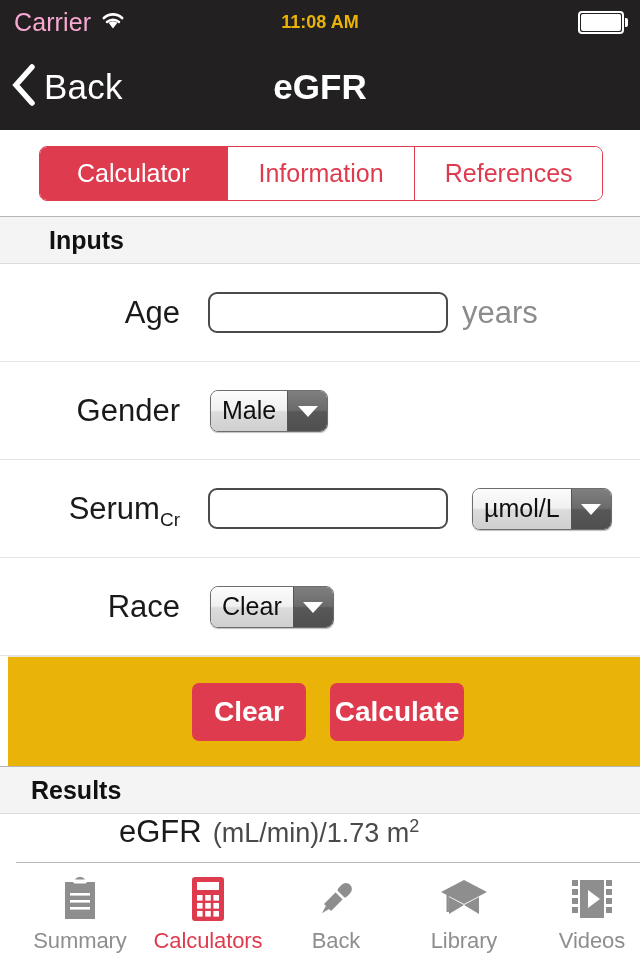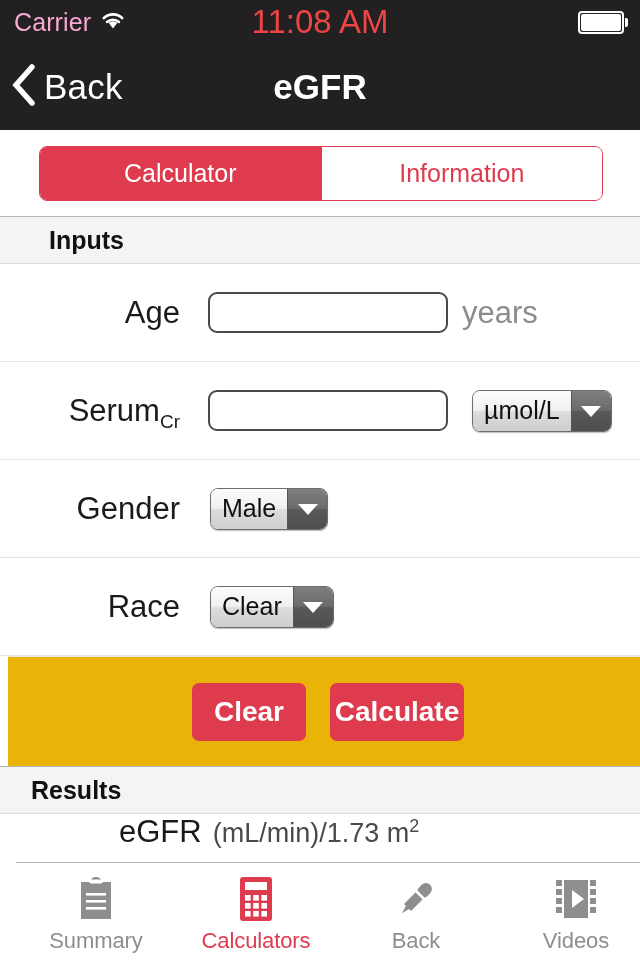--- a/index.html
+++ b/index.html
@@ -44,23 +44,23 @@
   }
   .wifi-icon { display: block; }
   .status-time {
     position: absolute;
     left: 0; top: 0;
     width: 640px;
     height: 44px;
     display: flex;
     align-items: center;
     justify-content: center;
-    font-size: 33px;
-    font-weight: normal;
-    color: #ef4444;
+    font-size: 18px;
+    font-weight: bold;
+    color: #eab308;
   }
   .battery-wrap {
     position: absolute;
     right: 12px; top: 0;
     height: 44px;
     display: flex;
     align-items: center;
   }
   .battery-body {
     width: 46px; height: 23px;
@@ -388,52 +388,53 @@
       </span>
       <span class="nav-back-label">Back</span>
     </div>
     <div class="nav-title">eGFR</div>
   </div>
 
   <div class="seg-zone">
     <div class="segmented">
       <div class="seg-item active">Calculator</div>
       <div class="seg-item">Information</div>
+      <div class="seg-item">References</div>
     </div>
   </div>
 
   <div class="section-header" id="inputs-header">
     <span class="section-header-text">Inputs</span>
   </div>
 
   <div class="form-area">
 
     <div class="form-row">
       <span class="row-label" style="padding-right: 10px;">Age</span>
       <input class="text-input" type="text" value="" placeholder="" style="">
       <span class="unit-suffix">years</span>
     </div>
 
     <div class="form-row">
-      <span class="row-label" style="padding-right: 10px;"><span>Serum</span><sub>Cr</sub></span>
-      <input class="text-input" type="text" value="" placeholder="" style="">
-      <div class="sel" id="sel-serum-unit">
-        <span class="sel-value">µmol/L</span>
+      <span class="row-label" style="padding-right: 10px;">Gender</span>
+      <div class="sel" id="sel-gender">
+        <span class="sel-value">Male</span>
         <span class="sel-arrow">
           <svg width="22" height="14" viewBox="0 0 22 14">
               <path d="M1 2 L21 2 L11 13 Z" fill="#ffffff"></path>
             </svg>
         </span>
       </div>
     </div>
 
     <div class="form-row">
-      <span class="row-label" style="padding-right: 10px;">Gender</span>
-      <div class="sel" id="sel-gender">
-        <span class="sel-value">Male</span>
+      <span class="row-label" style="padding-right: 10px;"><span>Serum</span><sub>Cr</sub></span>
+      <input class="text-input" type="text" value="" placeholder="" style="">
+      <div class="sel" id="sel-serum-unit">
+        <span class="sel-value">µmol/L</span>
         <span class="sel-arrow">
           <svg width="22" height="14" viewBox="0 0 22 14">
               <path d="M1 2 L21 2 L11 13 Z" fill="#ffffff"></path>
             </svg>
         </span>
       </div>
     </div>
 
     <div class="form-row">
       <span class="row-label" style="padding-right: 10px;">Race</span>
@@ -507,20 +508,30 @@
             <rect x="16" y="3" width="12" height="16" rx="6" fill="#8e8e8e"></rect>
             <rect x="17" y="17" width="10" height="18" fill="#8e8e8e"></rect>
             <path d="M19.5 34 L24.5 34 L22 43 Z" fill="#8e8e8e"></path>
             <rect x="13.5" y="16" width="17" height="2.6" fill="#ffffff"></rect>
           </g>
         </svg>
       </span>
       <span class="tab-label">Back</span>
     </div>
 
+    <div class="tab-item">
+      <span class="tab-icon">
+        <svg width="48" height="42" viewBox="0 0 48 42">
+          <path d="M24 2 L47 14 L24 26 L1 14 Z" fill="#8e8e8e"></path>
+          <path d="M9 19 L9 36 L24 27 L39 36 L39 19 L24 27 Z" fill="#8e8e8e"></path>
+          <rect x="6.5" y="14" width="2.4" height="20" fill="#8e8e8e"></rect>
+        </svg>
+      </span>
+      <span class="tab-label">Library</span>
+    </div>
 
     <div class="tab-item">
       <span class="tab-icon">
         <svg width="44" height="42" viewBox="0 0 44 42">
           <rect x="10" y="2" width="24" height="38" fill="#8e8e8e"></rect>
           <rect x="2" y="2" width="6" height="6" fill="#8e8e8e"></rect>
           <rect x="2" y="11" width="6" height="6" fill="#8e8e8e"></rect>
           <rect x="2" y="20" width="6" height="6" fill="#8e8e8e"></rect>
           <rect x="2" y="29" width="6" height="6" fill="#8e8e8e"></rect>
           <rect x="36" y="2" width="6" height="6" fill="#8e8e8e"></rect>

